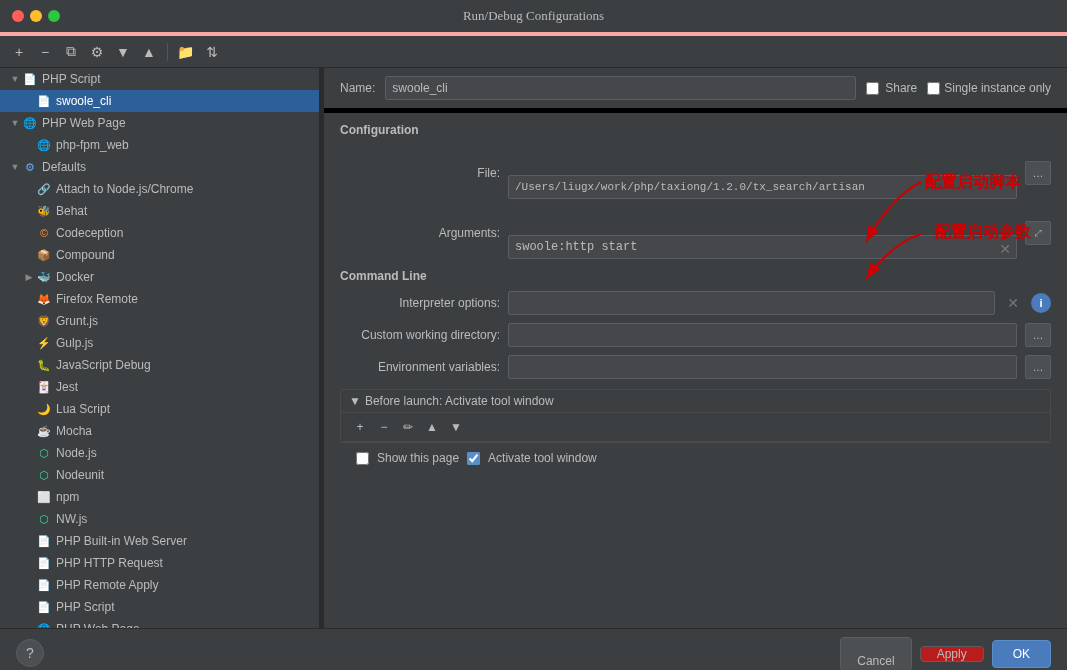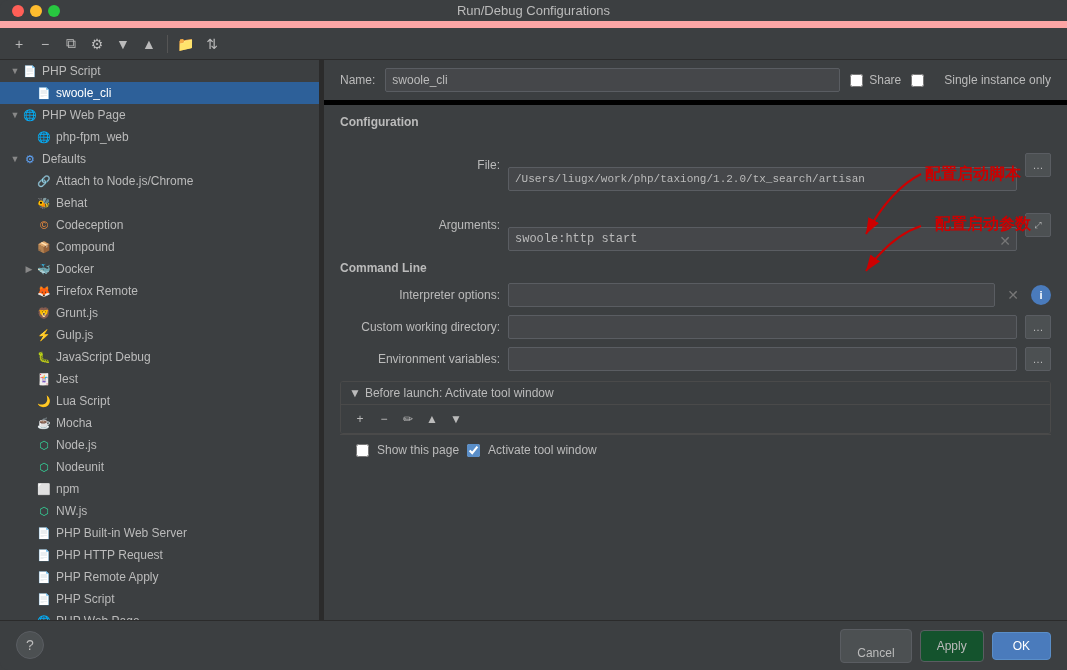--- a/index.html
+++ b/index.html
@@ -10,26 +10,27 @@
       color: #bbbbbb;
       width: 1067px;
       height: 670px;
       overflow: hidden;
       border-radius: 8px;
     }
 
     
     .title-bar {
       background: #3c3f41;
-      height: 28px;
+      height: 36px;
       display: flex;
       align-items: center;
       justify-content: center;
       position: relative;
-      border-bottom: 7px solid #fca5a5;
+      border-bottom: 4px solid #fca5a5;
+      font-family: Liberation Serif, serif;
     }
     .title-bar-buttons {
       position: absolute;
       left: 12px;
       display: flex;
       gap: 6px;
     }
     .tb-btn {
       width: 12px;
       height: 12px;
@@ -169,21 +170,21 @@
       gap: 6px;
       white-space: nowrap;
       color: #bbbbbb;
     }
     .share-row input[type=checkbox] { accent-color: #5a8ec8; }
 
     
     .single-instance {
       display: flex;
       align-items: center;
-      gap: 20px;
+      gap: 4px;
       color: #bbbbbb;
       font-size: 12px;
       white-space: nowrap;
     }
 
     
     .config-section {
       flex: 1;
       overflow-y: auto;
       padding: 10px 16px;
@@ -355,23 +356,23 @@
       height: 28px;
       padding: 16px 16px;
       background: #4c5052;
       border: 1px solid #5a5d62;
       color: #bbbbbb;
       font-size: 12px;
       cursor: pointer;
       border-radius: 4px;
     }
     .btn-apply {
-      height: 32px;
+      height: 16px;
       padding: 0 16px;
-      background: #14532d;
+      background: #b91c1c;
       border: 1px solid #5a5d62;
       color: #bbbbbb;
       font-size: 12px;
       cursor: pointer;
       border-radius: 4px;
     }
     .btn-ok {
       height: 28px;
       padding: 0 20px;
       background: #4a7bbc;

